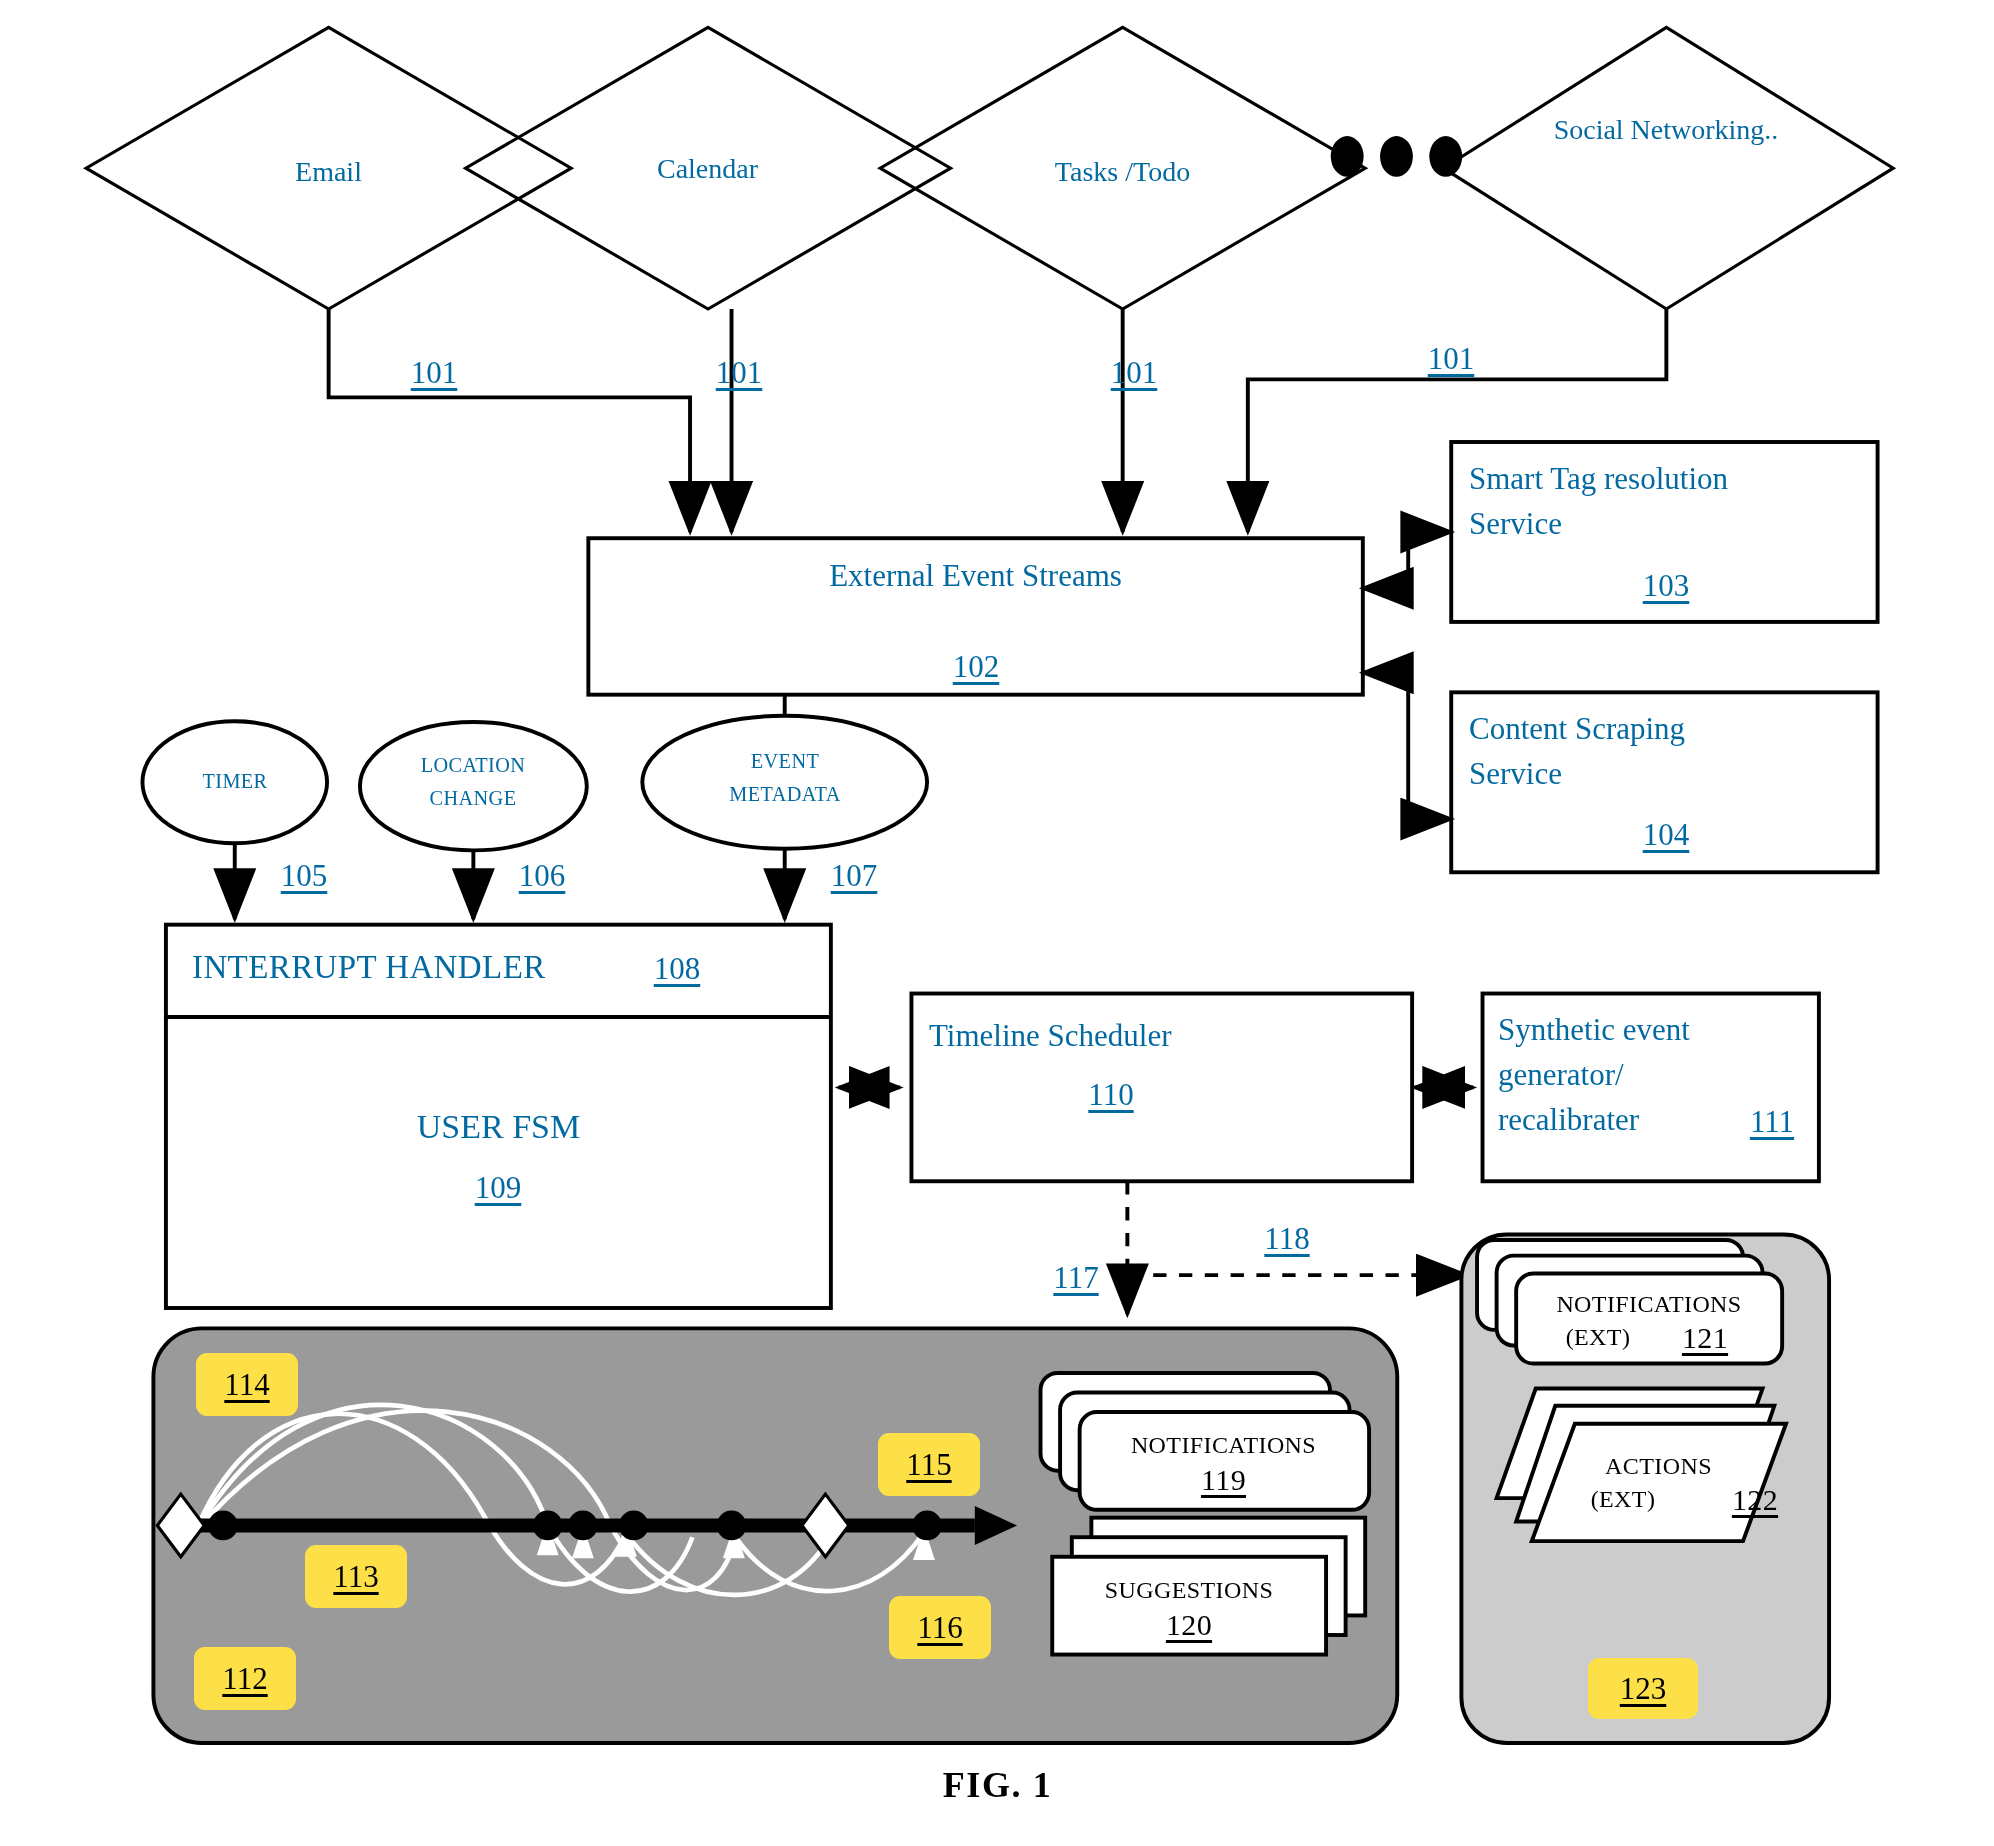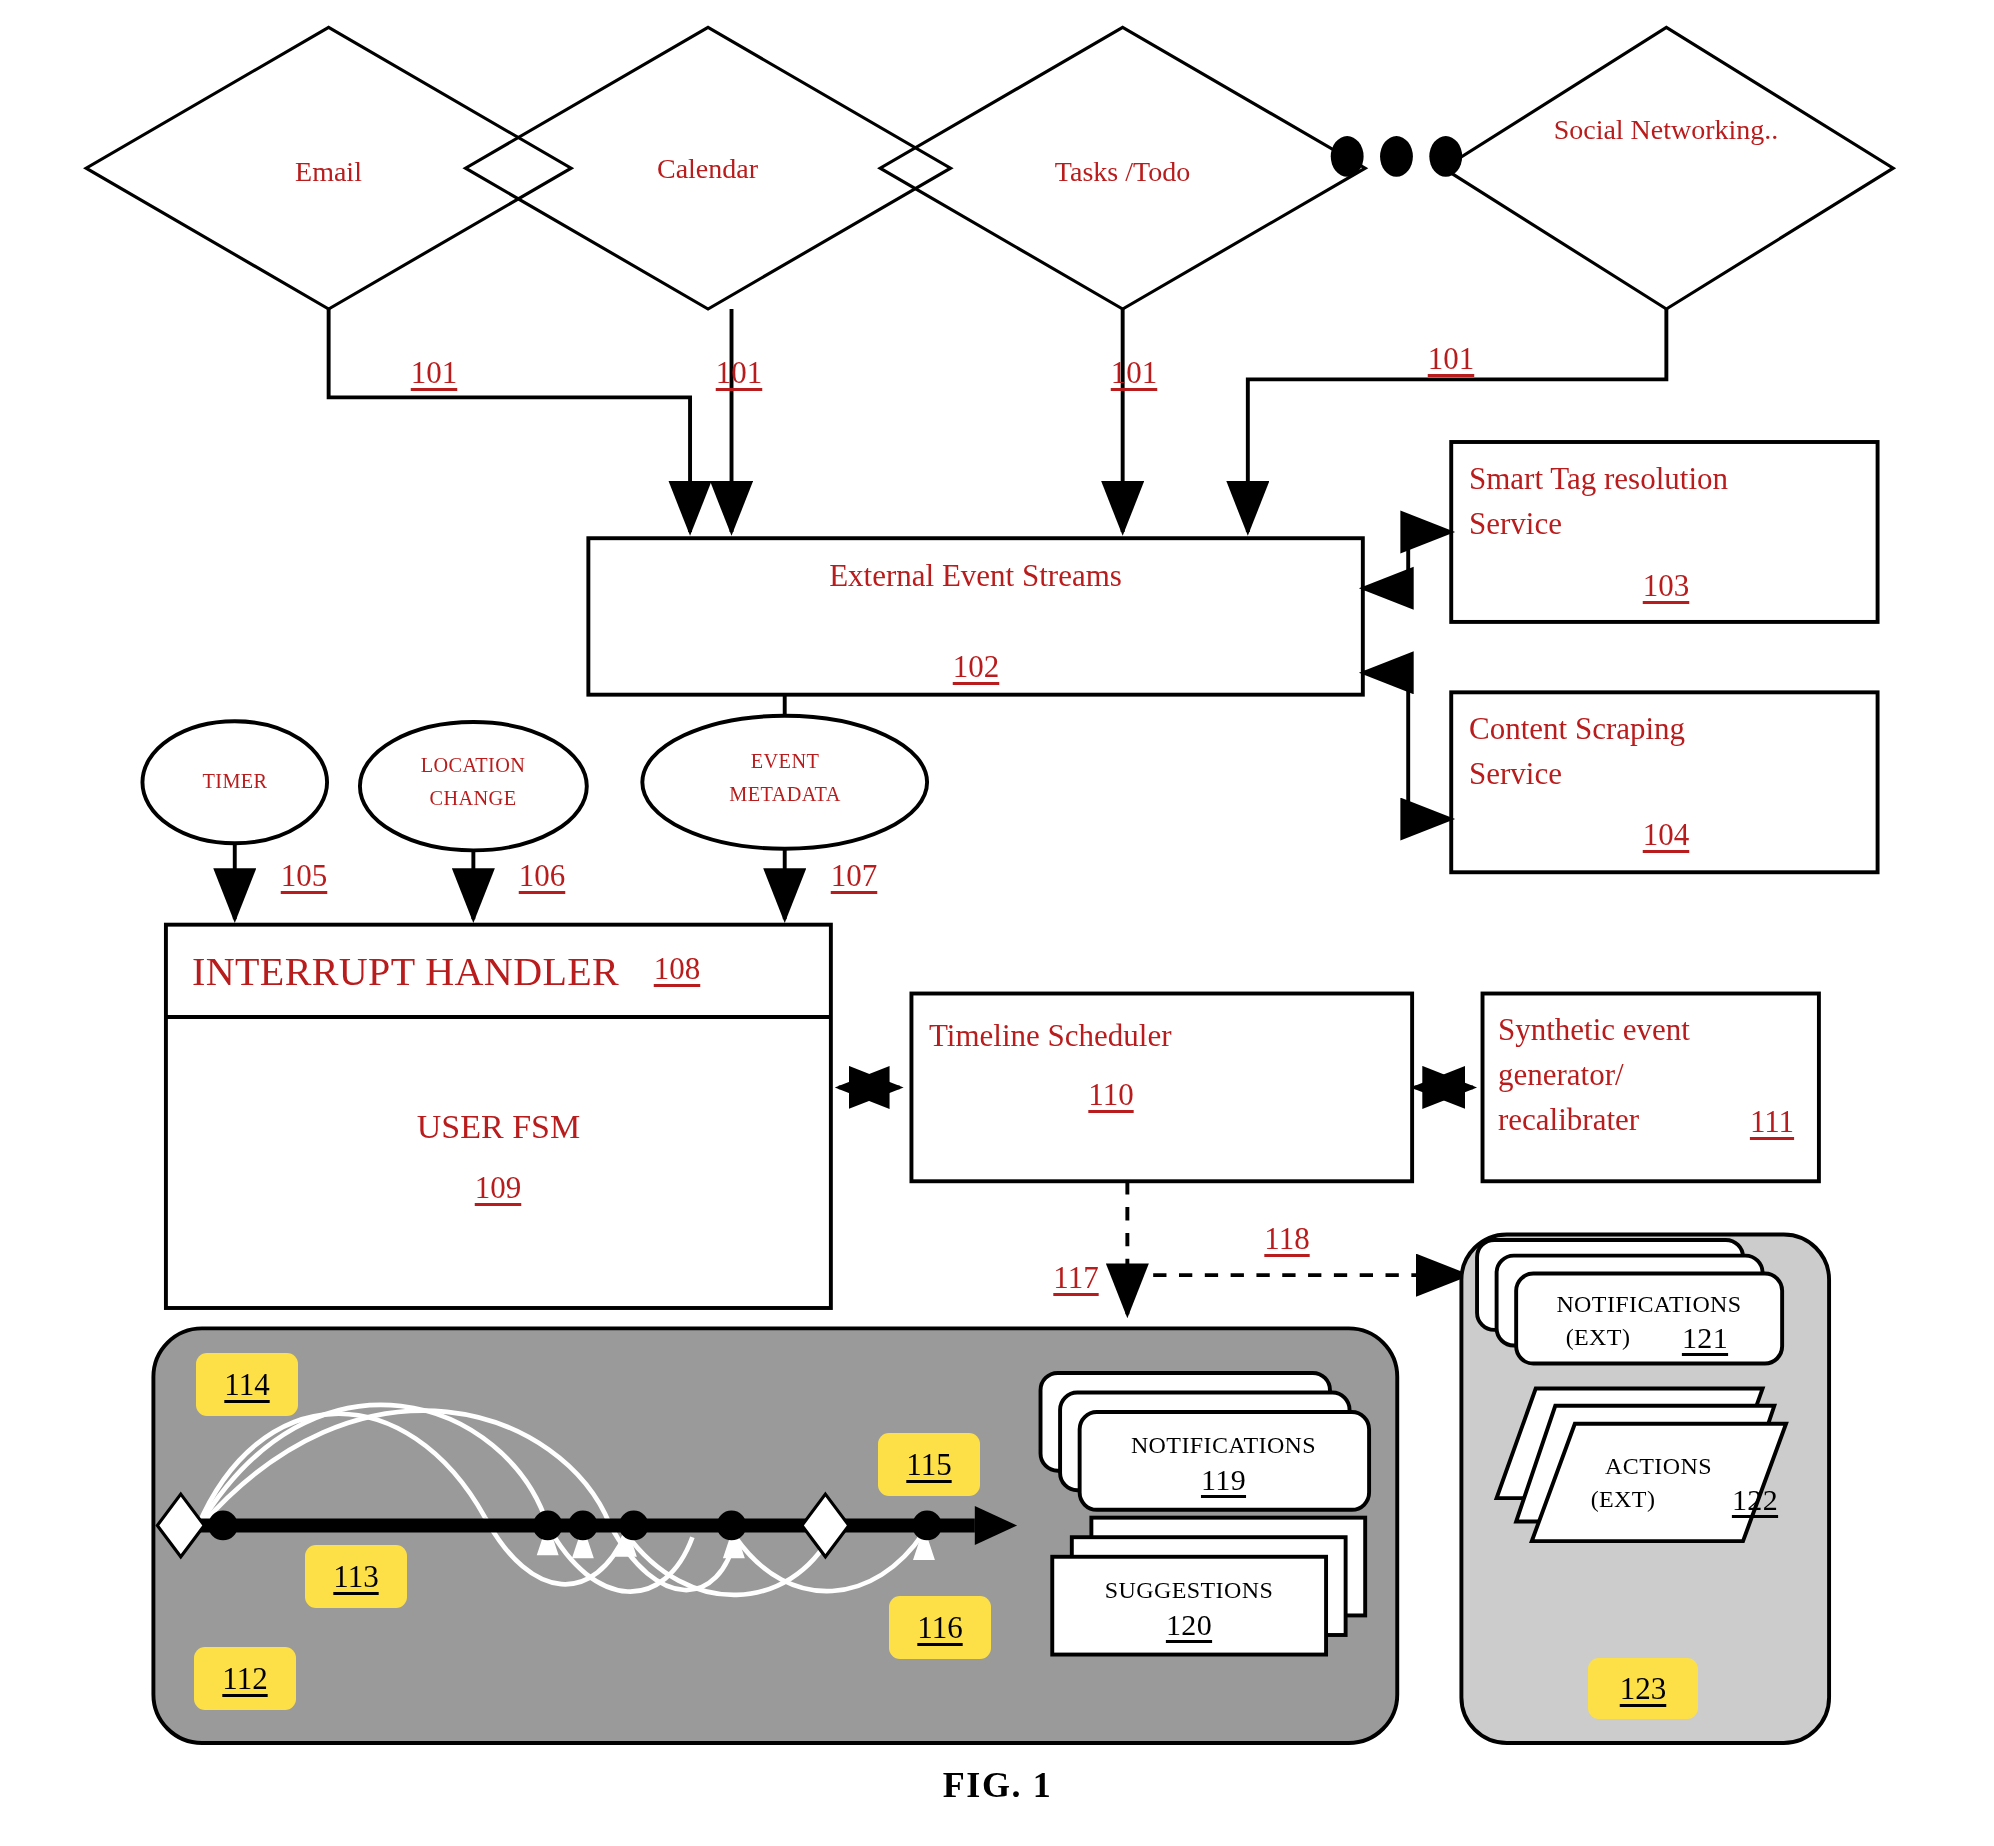--- a/index.html
+++ b/index.html
@@ -1,19 +1,19 @@
 <!DOCTYPE html>
 <html style="font-size:12.5px"><head>
 <meta charset="utf-8">
 <style>
   html,body{margin:0;padding:0;background:#fff;}
   body{font-family:"Liberation Serif", serif;color:#000;}
   #page{position:relative;width:1995px;height:1847px;background:#fff;overflow:hidden;}
   #svgroot{position:absolute;left:0;top:0;width:1995px;height:1847px;}
-  .txt{position:absolute;text-align:center;line-height:1.2;color:#b91c1c;}
+  .txt{position:absolute;text-align:center;line-height:1.2;color:#0369a1;}
   .ref{font-family:"Liberation Serif", serif;text-decoration:underline;text-underline-offset:4.7px;}
   .boxlbl{font-size:31px;}
   .diamondlbl{font-size:28px;}
   .ovallbl{font-size:20.3px;letter-spacing:0.4px;}
   .reftag{font-size:31px;}
   .capsule{position:absolute;background:#fde047;border-radius:11px;display:flex;align-items:center;justify-content:center;}
   .fig{position:absolute;font-size:36px;font-weight:bold;letter-spacing:1.6px;}
   .cardtxt{position:absolute;text-align:center;font-size:24px;line-height:1.25;letter-spacing:0.4px;}
 </style>
 </head>
@@ -184,21 +184,21 @@
   <div class="txt ovallbl" style="left:141px;top:769px;width:188px;">TIMER</div>
   <div class="txt ovallbl" style="left:379px;top:753px;width:188px;">LOCATION</div>
   <div class="txt ovallbl" style="left:379px;top:786px;width:188px;">CHANGE</div>
   <div class="txt ovallbl" style="left:691px;top:749px;width:188px;">EVENT</div>
   <div class="txt ovallbl" style="left:691px;top:782px;width:188px;">METADATA</div>
 
   <div class="txt ref reftag" style="left:253px;top:857px;width:102px;">105</div>
   <div class="txt ref reftag" style="left:491px;top:857px;width:102px;">106</div>
   <div class="txt ref reftag" style="left:803px;top:857px;width:102px;">107</div>
 
-  <div class="txt" style="left:192px;top:948px;width:501px;text-align:left;font-size:40px;letter-spacing:0.4px;">INTERRUPT HANDLER</div>
+  <div class="txt" style="left:192px;top:948px;width:501px;text-align:left;font-size:33px;letter-spacing:0.4px;">INTERRUPT HANDLER</div>
   <div class="txt ref reftag" style="left:626px;top:950px;width:102px;">108</div>
 
   <div class="txt" style="left:166px;top:1107px;width:665px;font-size:34px;">USER FSM</div>
   <div class="txt ref reftag" style="left:447px;top:1169px;width:102px;">109</div>
 
   <div class="txt boxlbl" style="left:929px;top:1017px;width:469px;text-align:left;">Timeline Scheduler</div>
   <div class="txt ref reftag" style="left:1060px;top:1076px;width:102px;">110</div>
 
   <div class="txt boxlbl" style="left:1498px;top:1011px;width:321px;text-align:left;">Synthetic event</div>
   <div class="txt boxlbl" style="left:1498px;top:1056px;width:321px;text-align:left;">generator/</div>

